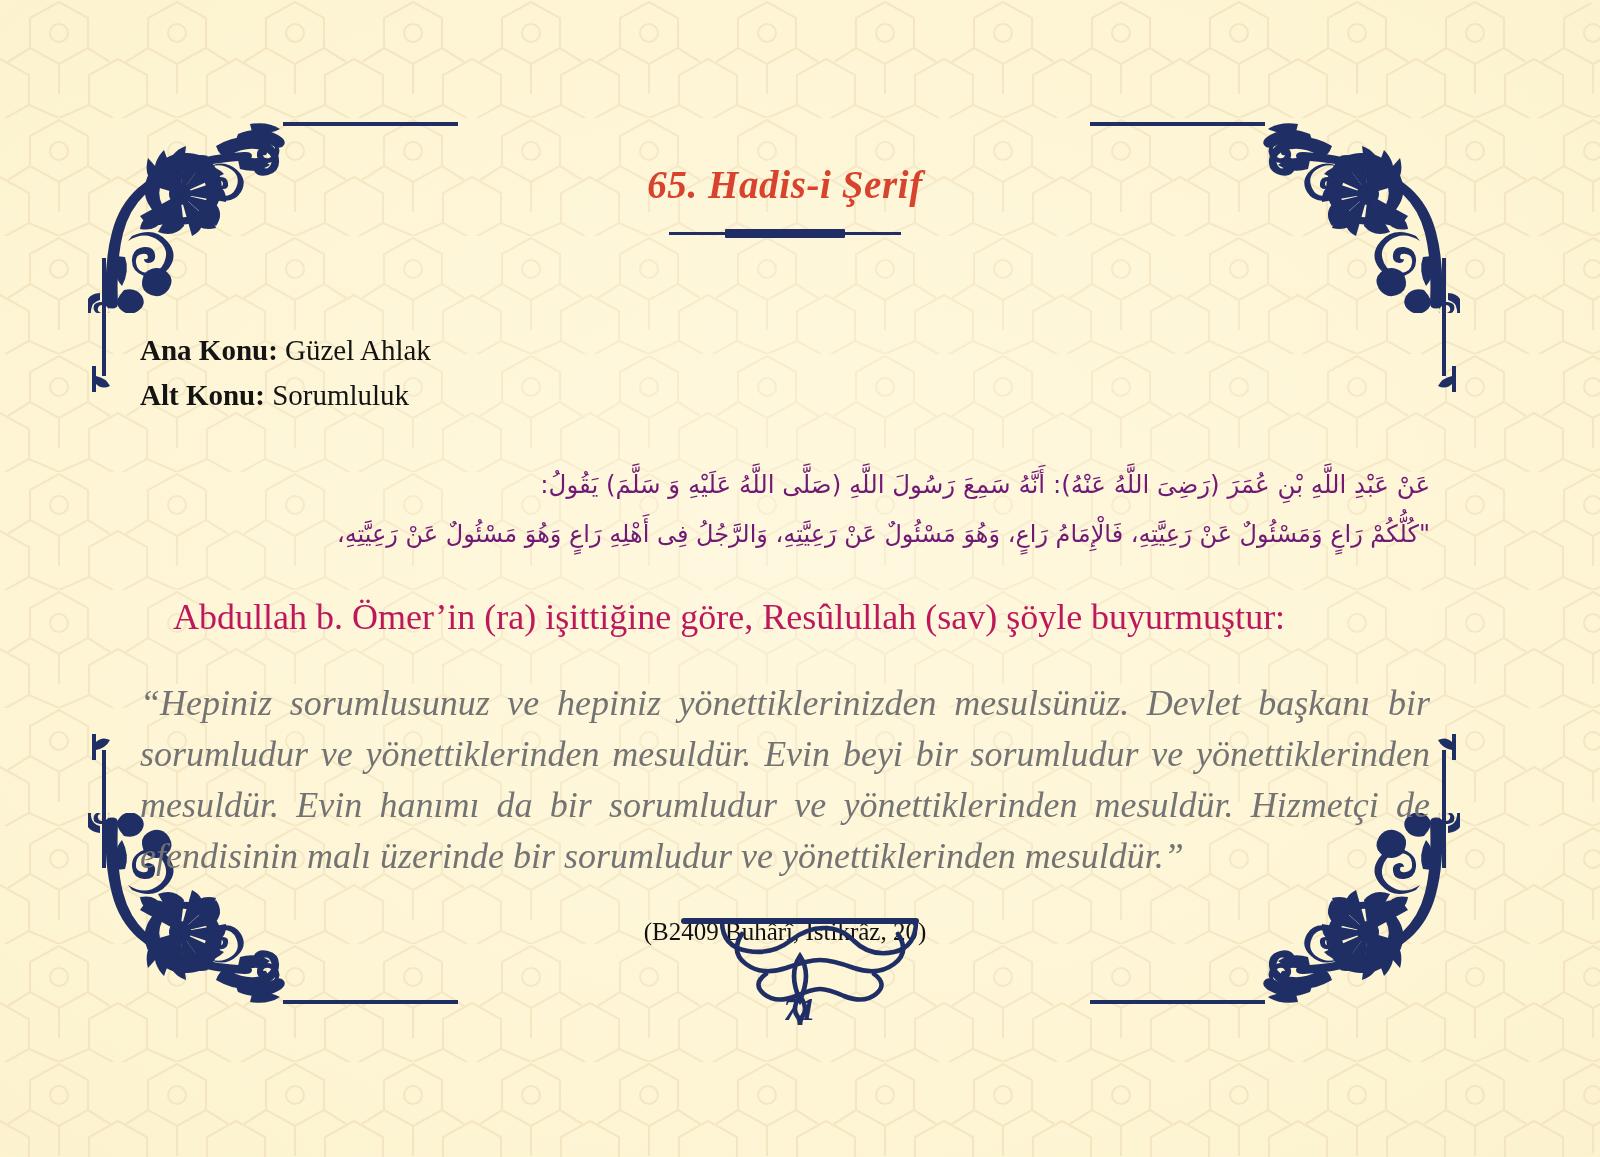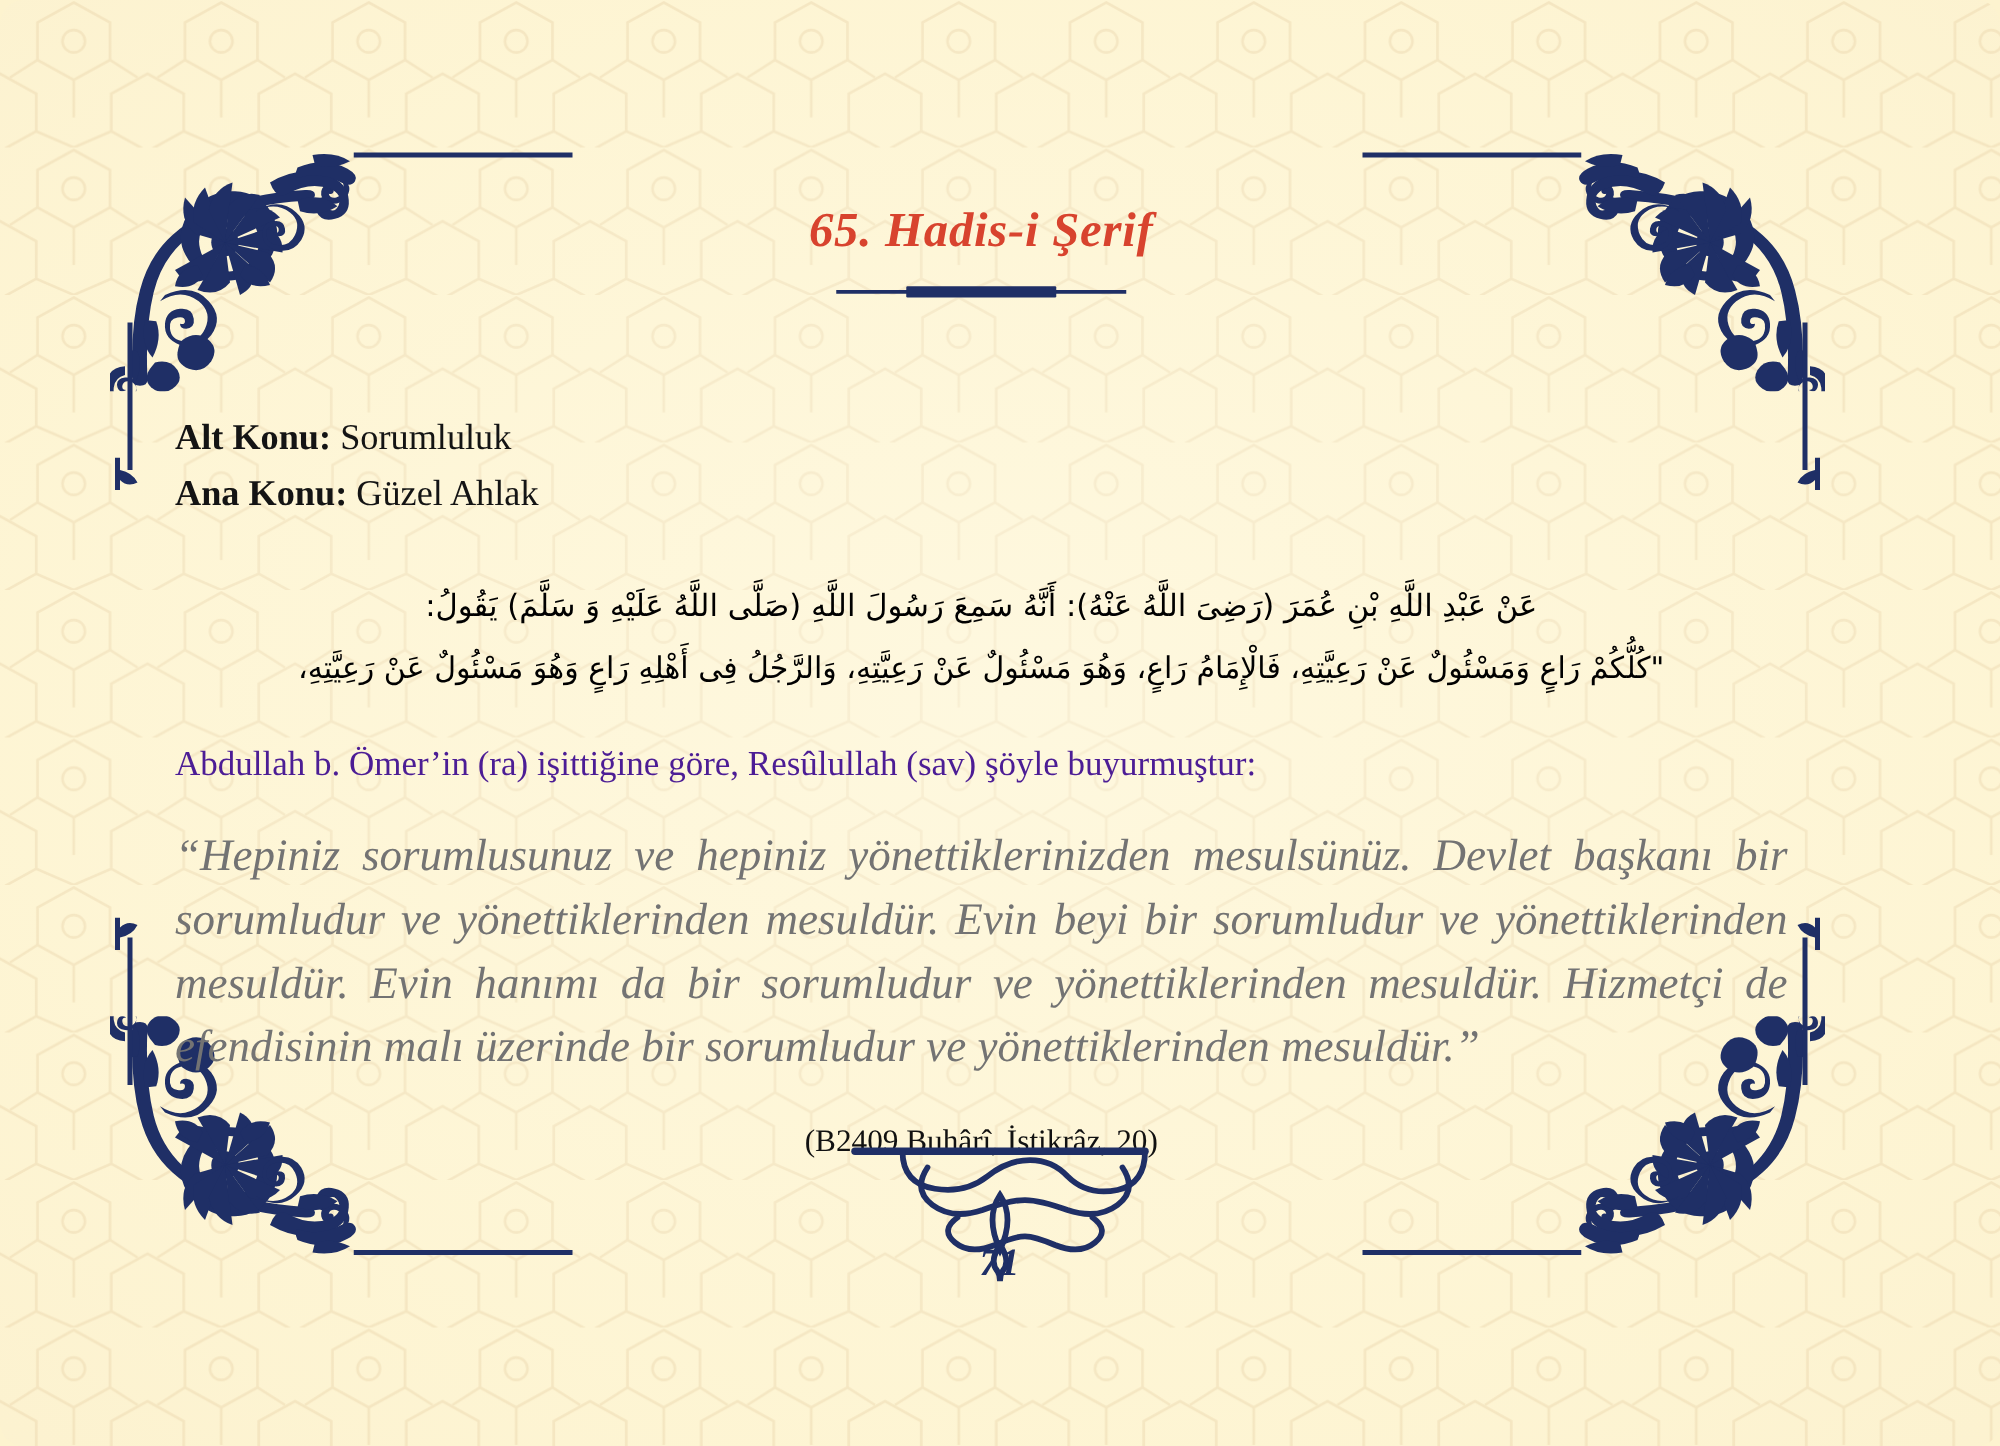--- a/index.html
+++ b/index.html
@@ -132,37 +132,37 @@
   }
   .subject-row { white-space: nowrap; }
   .subject-label {
     font-weight: bold;
   }
   .subject-value { font-weight: normal; }
 
   .arabic {
     margin-top: 42px;
     direction: rtl;
-    text-align: center;
-    color: #000000;
+    color: #701a75;
     font-family: "DejaVu Sans", sans-serif;
     font-size: 26px;
     line-height: 2.05;
     letter-spacing: 0px;
   }
   .arabic-line { display: block; white-space: nowrap; }
   .arabic-line.l1 { font-size: 24.5px; }
   .arabic-line.l2 { font-size: 24px; }
   .arabic-line.l3 { font-size: 24px; }
 
   .intro {
     margin-top: 34px;
-    font-size: 28px;
-    color: #4c1d95;
+    font-size: 36px;
+    color: #be185d;
     line-height: 1.35;
+    margin-left: 33px;
   }
 
   .translation {
     margin-top: 20px;
     font-size: 36px;
     font-style: italic;
     color: #737373;
     line-height: 1.42;
     text-align: justify;
     text-align-last: left;
@@ -414,26 +414,26 @@
 
     <h1 class="title">65. Hadis-i Şerif</h1>
 
     <div class="title-rule">
       <div class="thin"></div>
       <div class="thick"></div>
     </div>
 
     <div class="subjects">
       <div class="subject-row">
+        <span class="subject-label">Ana Konu:</span>
+        <span class="subject-value">Güzel Ahlak</span>
+      </div>
+      <div class="subject-row">
         <span class="subject-label">Alt Konu:</span>
         <span class="subject-value">Sorumluluk</span>
-      </div>
-      <div class="subject-row">
-        <span class="subject-label">Ana Konu:</span>
-        <span class="subject-value">Güzel Ahlak</span>
       </div>
     </div>
 
     <div class="arabic">
       <span class="arabic-line l1">عَنْ عَبْدِ اللَّهِ بْنِ عُمَرَ (رَضِىَ اللَّهُ عَنْهُ): أَنَّهُ سَمِعَ رَسُولَ اللَّهِ (صَلَّى اللَّهُ عَلَيْهِ وَ سَلَّمَ) يَقُولُ:</span>
       <span class="arabic-line l2">"كُلُّكُمْ رَاعٍ وَمَسْئُولٌ عَنْ رَعِيَّتِهِ، فَالْإِمَامُ رَاعٍ، وَهُوَ مَسْئُولٌ عَنْ رَعِيَّتِهِ، وَالرَّجُلُ فِى أَهْلِهِ رَاعٍ وَهُوَ مَسْئُولٌ عَنْ رَعِيَّتِهِ،</span>
     </div>
 
     <p class="intro">Abdullah b. Ömer’in (ra) işittiğine göre, Resûlullah (sav) şöyle buyurmuştur:</p>
 

